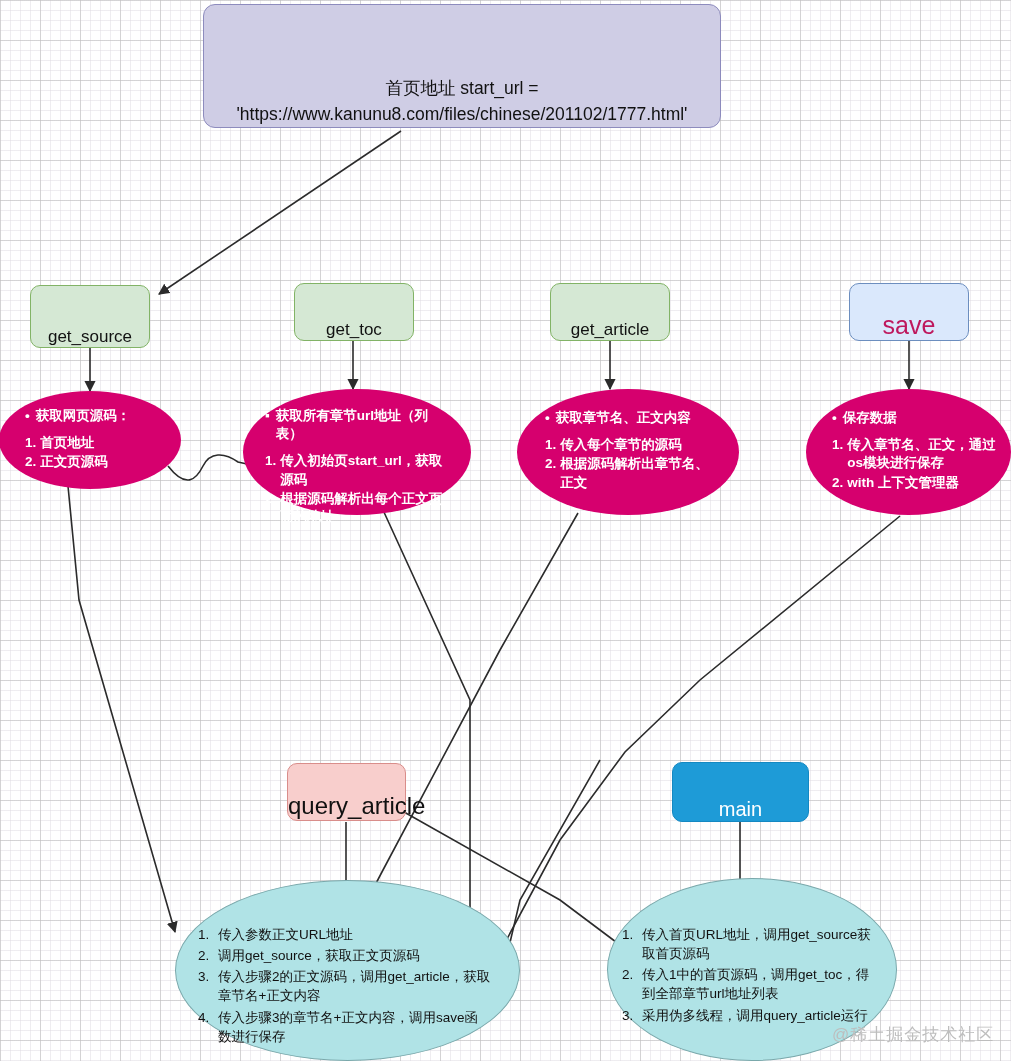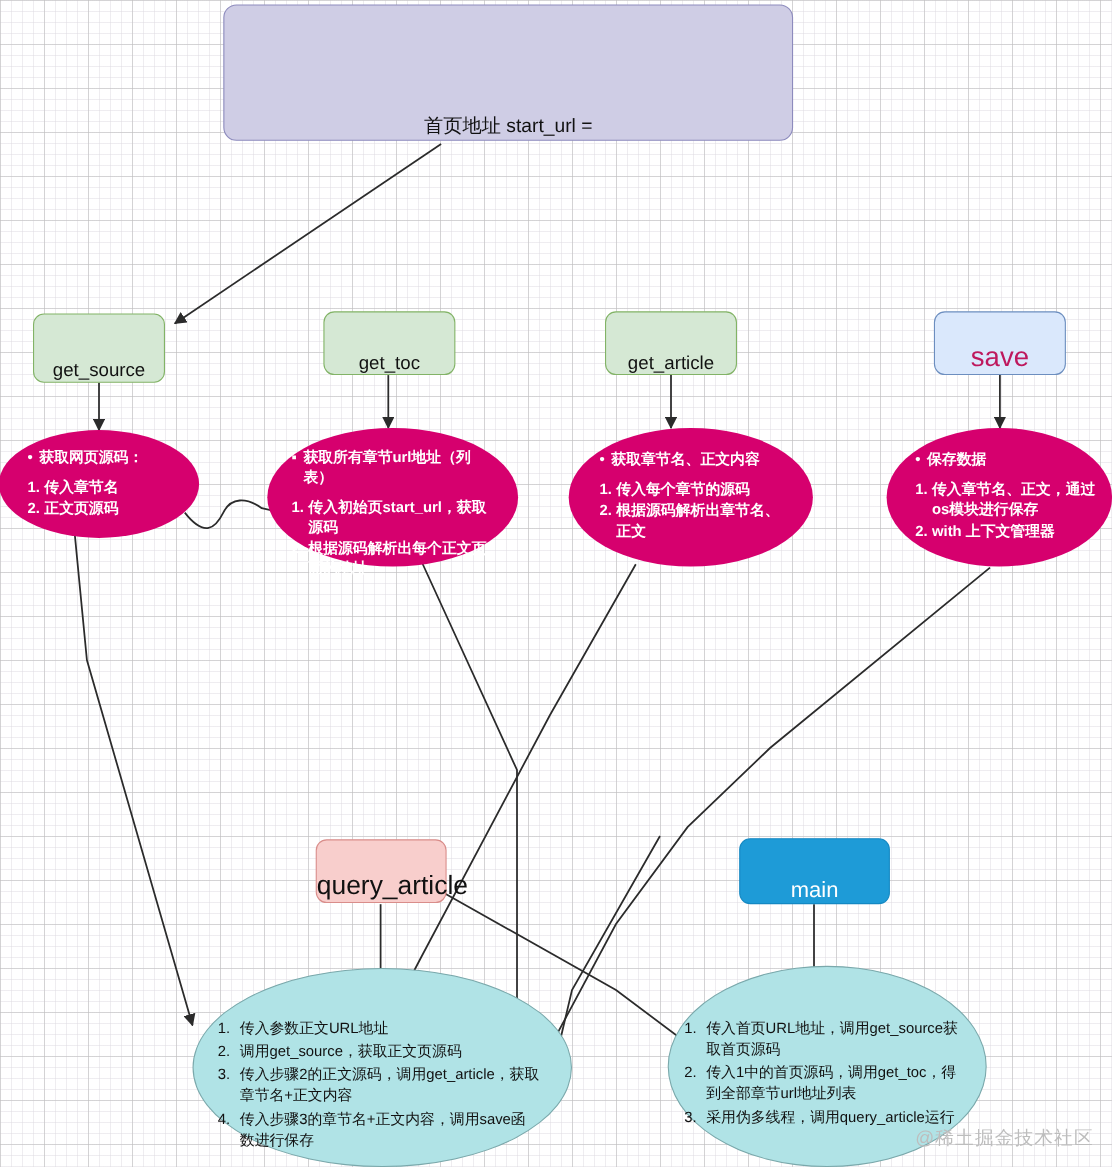--- a/index.html
+++ b/index.html
@@ -109,20 +109,21 @@
 
       <path d="M 404,812 L 560,900 L 660,975"></path>
 
       <path d="M 600,760 L 520,900 L 500,985"></path>
     </g>
   </svg>
 
   <div class="node rect start-box" style="left:203px;top:4px;width:518px;height:124px;">
     <div class="lbl">
       <div>首页地址 start_url =</div>
+      <div>'https://www.kanunu8.com/files/chinese/201102/1777.html'</div>
     </div>
   </div>
 
   <div class="node rect fn-green" style="left:30px;top:285px;width:120px;height:63px;">
     <span class="lbl">get_source</span>
   </div>
 
   <div class="node rect fn-green" style="left:294px;top:283px;width:120px;height:58px;">
     <span class="lbl">get_toc</span>
   </div>
@@ -145,21 +146,21 @@
 
   <div class="node ellipse ell-magenta" style="left:-1px;top:391px;width:182px;height:98px;">
     <div class="ell-inner" style="top:16px;padding:0 16px 0 26px;">
       <div class="bullet-line">
         <span class="dot">•</span>
         <span>获取网页源码：</span>
       </div>
       <ol class="steps">
         <li>
             <span class="num">1.</span>
-            <span class="txt">传入章节名</span>
+            <span class="txt">首页地址</span>
           </li>
         <li>
             <span class="num">2.</span>
             <span class="txt">正文页源码</span>
           </li>
       </ol>
     </div>
   </div>
 
   <div class="node ellipse ell-magenta" style="left:243px;top:389px;width:228px;height:126px;">

